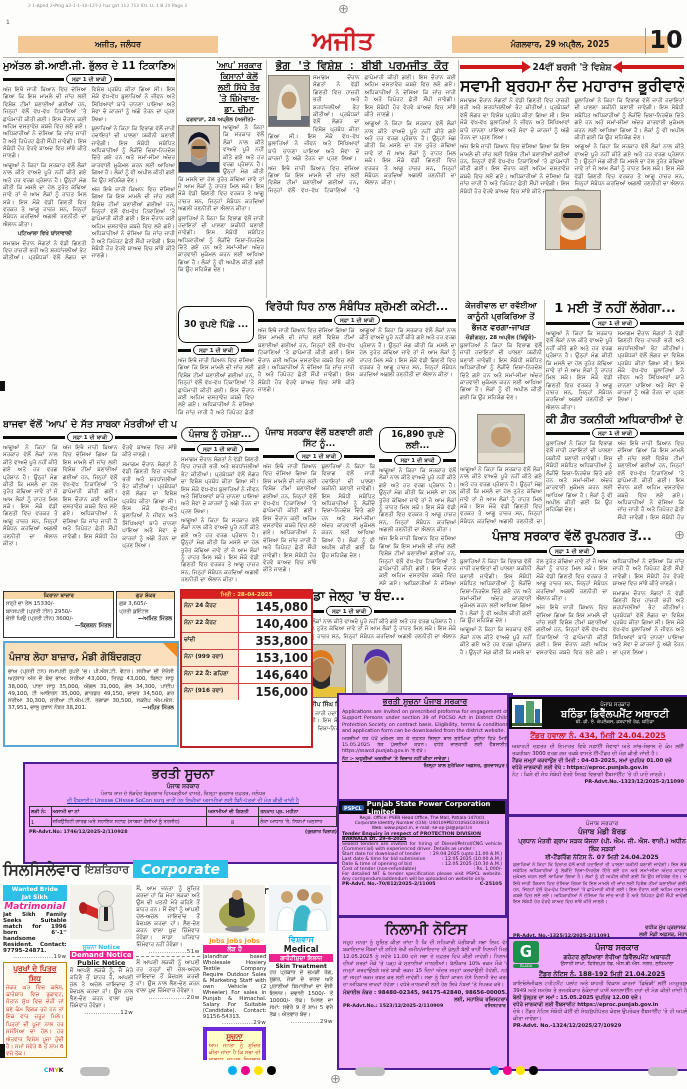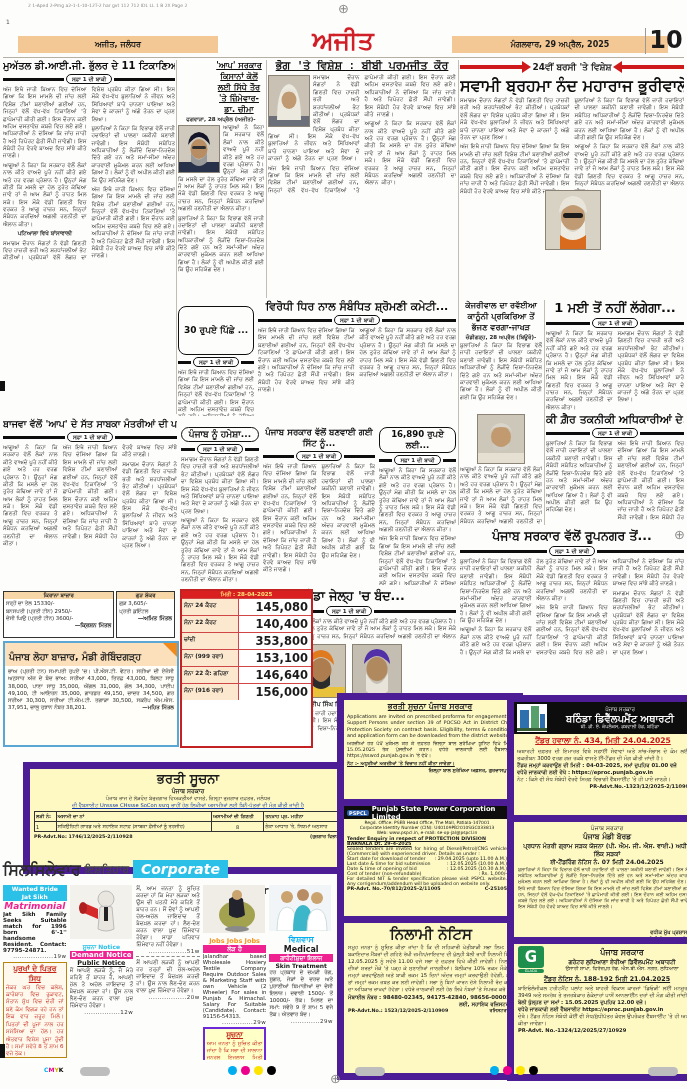--- a/index.html
+++ b/index.html
@@ -19,29 +19,29 @@
   .pill b{border:1px solid #0d0d0d;border-radius:9px;padding:0 5px;font-size:5.5px;
           font-weight:700;background:#fff;white-space:nowrap;margin:0 2px;line-height:8px;}
   .banner{display:flex;align-items:center;gap:4px;height:14px;}
   .banner .bar{flex:1;height:4px;background:#ce1a1a;position:relative;}
   .banner .bar.l:after{content:"";position:absolute;right:-9px;top:-4px;border:6px solid transparent;border-left:9px solid #ce1a1a;}
   .banner .bar.r:before{content:"";position:absolute;left:-9px;top:-4px;border:6px solid transparent;border-right:9px solid #ce1a1a;}
   .banner span{font-size:9px;font-weight:700;white-space:nowrap;}
   .ph{border:1px solid #8a8376;background:#d8d2c6;display:block;}
   .ph-l{float:left;margin:1px 3px 1px 0;}
   .vr{position:absolute;width:1px;background:#c2bcb2;}
-  .box{border:7px solid #4c1d95;background:#fef9c3;}
+  .box{border:2px solid #4c1d95;background:#f0abfc;}
   .dots{font-size:5.5px;letter-spacing:0.5px;color:#333;text-align:right;}
   .sign{text-align:right;font-weight:700;font-size:5.6px;}
   .mini{border:1px solid #333;font-size:5.4px;padding:1px 2px;line-height:1.35;background:#fff;}
   .mini .ttl{font-weight:700;text-align:center;background:#f7d7a8;margin:-1px -2px 1px -2px;padding:0 2px;}
   .redtxt{color:#c22113;}
   .cyanbox{background:#2bc0e8;color:#fff;font-weight:700;text-align:center;}
   .pinkbox{background:#ee2290;color:#fff;font-weight:700;text-align:center;}
-  .ylwbox{background:#ffffc8;border:2px solid #6d28d9;}
+  .ylwbox{background:#ffffc8;border:4px solid #6d28d9;}
   .tinyfoot{display:flex;justify-content:space-between;font-size:4.8px;font-weight:700;}
   .crossmark{color:#8b8b8b;font-size:13px;line-height:13px;}
 </style>
 </head>
 <body>
 
 <div id="page">
 
   <div class="abs" style="left:28px;top:3px;font-size:4.5px;color:#8a8a8a;">2 1-Aped 2-Pmg a2-1-1-10-12T-2 har gvt    112 712 IDL    LL 1 B 2X    Page 2</div>
   <div class="abs crossmark" style="left:338px;top:2px;">⊕</div>
@@ -87,21 +87,21 @@
           <path d="M9 19 Q10 7 20 6 Q30 7 31 19 Q25 11 20 11 Q15 11 9 19 Z" fill="#141428"></path>
           <rect x="13" y="20" width="14" height="3" rx="1.5" fill="#2e2e2e"></rect>
           <path d="M12 27 Q20 40 28 27 L28 36 Q20 44 12 36 Z" fill="#9a9a9a"></path>
         </svg>
       <p>ਆਗੂਆਂ ਨੇ ਕਿਹਾ ਕਿ ਸਰਕਾਰ ਵੱਲੋਂ ਲੋਕਾਂ ਨਾਲ ਕੀਤੇ ਵਾਅਦੇ ਪੂਰੇ ਨਹੀਂ ਕੀਤੇ ਗਏ ਅਤੇ ਹਰ ਵਰਗ ਪ੍ਰੇਸ਼ਾਨ ਹੈ। ਉਨ੍ਹਾਂ ਮੰਗ ਕੀਤੀ ਕਿ ਮਸਲੇ ਦਾ ਹੱਲ ਤੁਰੰਤ ਕੱਢਿਆ ਜਾਵੇ ਤਾਂ ਜੋ ਆਮ ਲੋਕਾਂ ਨੂੰ ਰਾਹਤ ਮਿਲ ਸਕੇ। ਇਸ ਮੌਕੇ ਵੱਡੀ ਗਿਣਤੀ ਵਿਚ ਵਰਕਰ ਤੇ ਆਗੂ ਹਾਜ਼ਰ ਸਨ, ਜਿਨ੍ਹਾਂ ਸੰਬੋਧਨ ਕਰਦਿਆਂ ਅਗਲੀ ਰਣਨੀਤੀ ਦਾ ਐਲਾਨ ਕੀਤਾ।</p>
       <p>ਬੁਲਾਰਿਆਂ ਨੇ ਕਿਹਾ ਕਿ ਵਿਭਾਗ ਵੱਲੋਂ ਜਾਰੀ ਹਦਾਇਤਾਂ ਦੀ ਪਾਲਣਾ ਯਕੀਨੀ ਬਣਾਈ ਜਾਵੇਗੀ। ਇਸ ਸੰਬੰਧੀ ਸਬੰਧਿਤ ਅਧਿਕਾਰੀਆਂ ਨੂੰ ਲੋੜੀਂਦੇ ਦਿਸ਼ਾ-ਨਿਰਦੇਸ਼ ਦਿੱਤੇ ਗਏ ਹਨ ਅਤੇ ਸਮਾਂ-ਸੀਮਾ ਅੰਦਰ ਕਾਰਵਾਈ ਮੁਕੰਮਲ ਕਰਨ ਲਈ ਆਖਿਆ ਗਿਆ ਹੈ। ਲੋਕਾਂ ਨੂੰ ਵੀ ਅਪੀਲ ਕੀਤੀ ਗਈ ਕਿ ਉਹ ਸਹਿਯੋਗ ਦੇਣ।</p>
     </div>
   </div>
 
   <div class="art" style="left:178px;top:306px;width:76px;height:110px;">
-    <div class="hlw" style="font-size:9px;border:1px solid #111;border-radius:8px;padding:18px 2px;">30 ਰੁਪਏ ਪਿੱਛੇ ...</div>
+    <div class="hlw" style="font-size:9px;border:1px solid #111;border-radius:8px;padding:12px 2px;">30 ਰੁਪਏ ਪਿੱਛੇ ...</div>
     <div class="pill">
         <i></i>
         <b>ਸਫ਼ਾ 1 ਦੀ ਬਾਕੀ</b>
         <i></i>
       </div>
     <div class="body" style="height:78px;">
         <p>ਅੱਜ ਇਥੇ ਜਾਰੀ ਬਿਆਨ ਵਿਚ ਦੱਸਿਆ ਗਿਆ ਕਿ ਇਸ ਮਾਮਲੇ ਦੀ ਜਾਂਚ ਲਈ ਵਿਸ਼ੇਸ਼ ਟੀਮਾਂ ਬਣਾਈਆਂ ਗਈਆਂ ਹਨ, ਜਿਨ੍ਹਾਂ ਵੱਲੋਂ ਵੱਖ-ਵੱਖ ਟਿਕਾਣਿਆਂ 'ਤੇ ਛਾਪੇਮਾਰੀ ਕੀਤੀ ਗਈ। ਇਸ ਦੌਰਾਨ ਕਈ ਅਹਿਮ ਦਸਤਾਵੇਜ਼ ਕਬਜ਼ੇ ਵਿਚ ਲਏ ਗਏ। ਅਧਿਕਾਰੀਆਂ ਨੇ ਦੱਸਿਆ ਕਿ ਜਾਂਚ ਜਾਰੀ ਹੈ ਅਤੇ ਰਿਪੋਰਟ ਛੇਤੀ ਸੌਂਪੀ ਜਾਵੇਗੀ। ਇਸ ਸੰਬੰਧੀ ਹੋਰ ਵੇਰਵੇ ਬਾਅਦ ਵਿਚ ਸਾਂਝੇ ਕੀਤੇ ਜਾਣਗੇ।</p>
       </div>
   </div>
 

